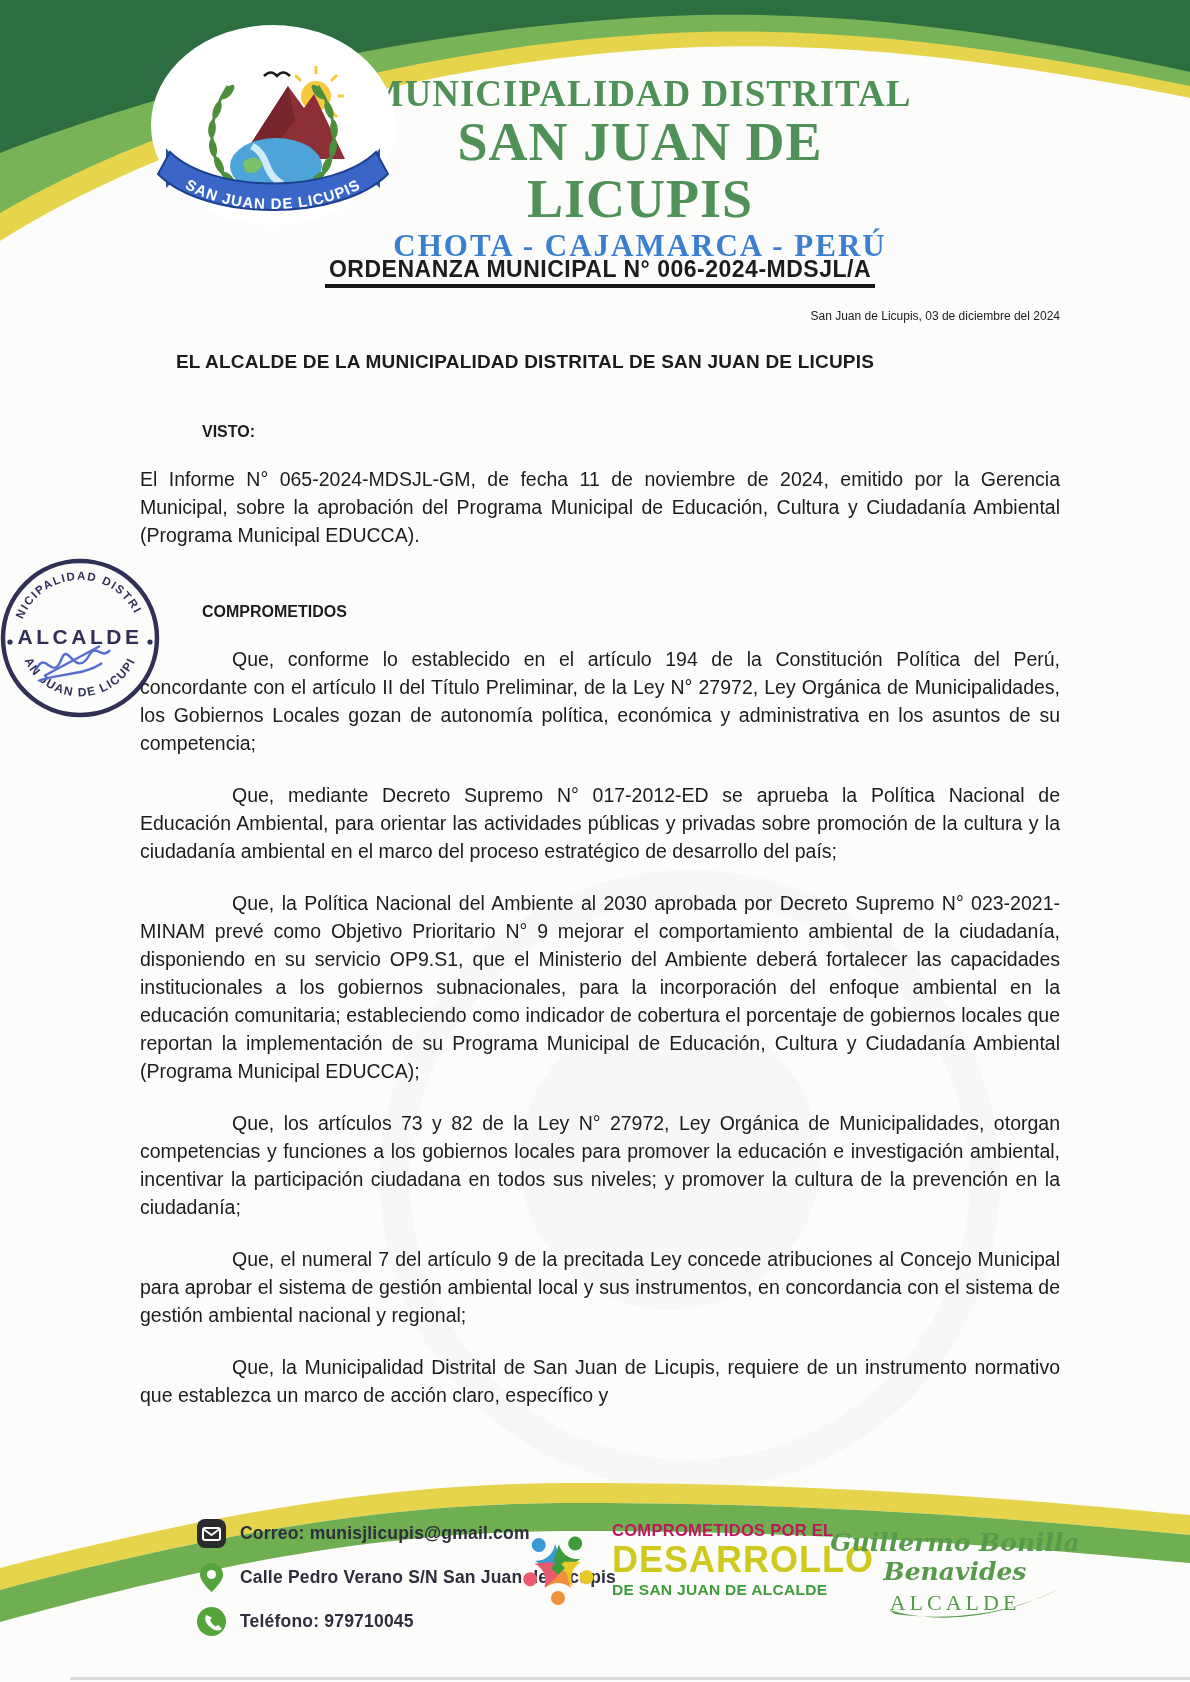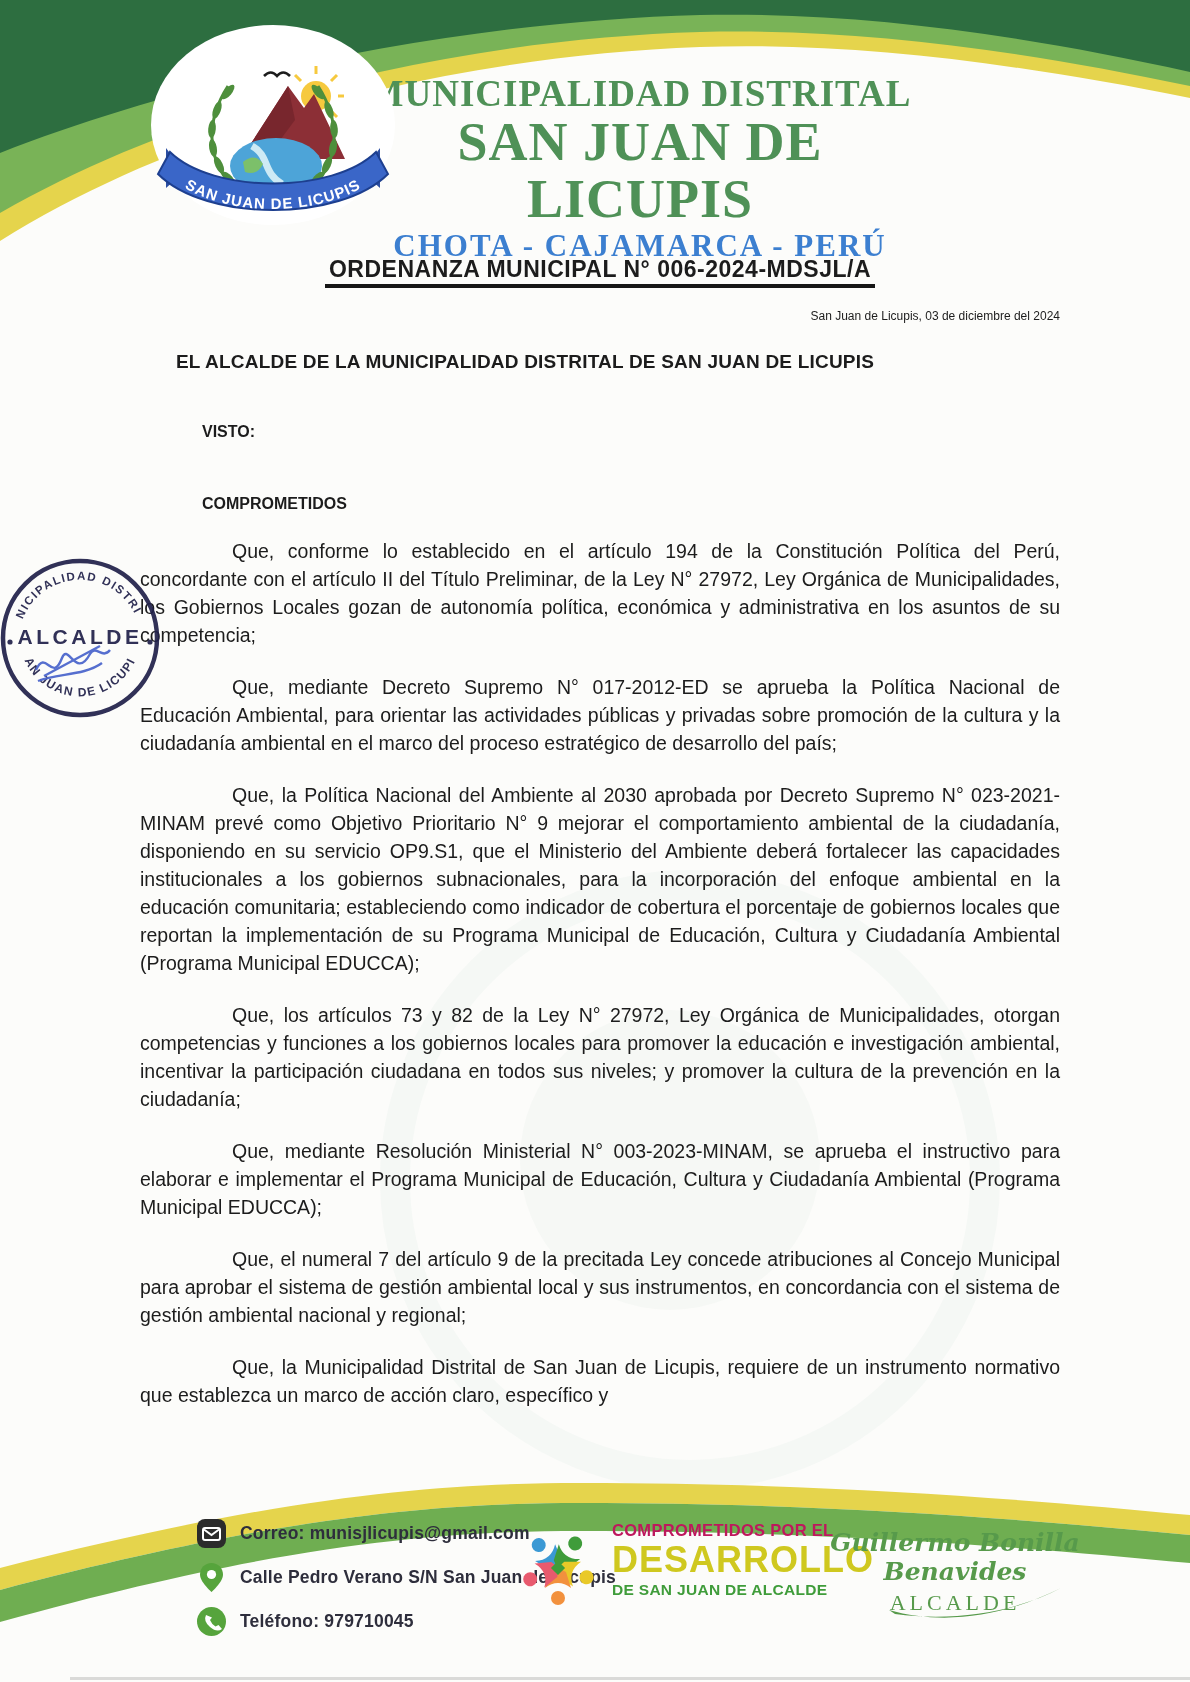--- a/index.html
+++ b/index.html
@@ -141,28 +141,28 @@
   </div>
 
   <div class="content">
     <h1 class="doc-title">
       <span>ORDENANZA MUNICIPAL N° 006-2024-MDSJL/A</span>
     </h1>
     <div class="date-line">San Juan de Licupis, 03 de diciembre del 2024</div>
     <div class="issuer-line">EL ALCALDE DE LA MUNICIPALIDAD DISTRITAL DE SAN JUAN DE LICUPIS</div>
 
     <div class="sect-heading">VISTO:</div>
+    <p class="para">El Informe N° 065-2024-MDSJL-GM, de fecha 11 de noviembre de 2024, emitido por la Gerencia Municipal, sobre la aprobación del Programa Municipal de Educación, Cultura y Ciudadanía Ambiental (Programa Municipal EDUCCA).</p>
 
     <div class="sect-heading considerando">COMPROMETIDOS</div>
 
     <p class="para first-indent">Que, conforme lo establecido en el artículo 194 de la Constitución Política del Perú, concordante con el artículo II del Título Preliminar, de la Ley N° 27972, Ley Orgánica de Municipalidades, los Gobiernos Locales gozan de autonomía política, económica y administrativa en los asuntos de su competencia;</p>
     <p class="para first-indent">Que, mediante Decreto Supremo N° 017-2012-ED se aprueba la Política Nacional de Educación Ambiental, para orientar las actividades públicas y privadas sobre promoción de la cultura y la ciudadanía ambiental en el marco del proceso estratégico de desarrollo del país;</p>
     <p class="para first-indent">Que, la Política Nacional del Ambiente al 2030 aprobada por Decreto Supremo N° 023-2021-MINAM prevé como Objetivo Prioritario N° 9 mejorar el comportamiento ambiental de la ciudadanía, disponiendo en su servicio OP9.S1, que el Ministerio del Ambiente deberá fortalecer las capacidades institucionales a los gobiernos subnacionales, para la incorporación del enfoque ambiental en la educación comunitaria; estableciendo como indicador de cobertura el porcentaje de gobiernos locales que reportan la implementación de su Programa Municipal de Educación, Cultura y Ciudadanía Ambiental (Programa Municipal EDUCCA);</p>
     <p class="para first-indent">Que, los artículos 73 y 82 de la Ley N° 27972, Ley Orgánica de Municipalidades, otorgan competencias y funciones a los gobiernos locales para promover la educación e investigación ambiental, incentivar la participación ciudadana en todos sus niveles; y promover la cultura de la prevención en la ciudadanía;</p>
-    <p class="para first-indent">Que, mediante Resolución Ministerial N° 003-2023-MINAM, se aprueba el instructivo para elaborar e implementar el Programa Municipal de Educación, Cultura y Ciudadanía Ambiental (Programa Municipal EDUCCA);</p>
     <p class="para first-indent">Que, el numeral 7 del artículo 9 de la precitada Ley concede atribuciones al Concejo Municipal para aprobar el sistema de gestión ambiental local y sus instrumentos, en concordancia con el sistema de gestión ambiental nacional y regional;</p>
     <p class="para first-indent">Que, la Municipalidad Distrital de San Juan de Licupis, requiere de un instrumento normativo que establezca un marco de acción claro, específico y</p>
   </div>
 
   <div class="stamp-wrap">
     <svg width="172" height="182" viewBox="0 0 172 182">
       <circle cx="84" cy="90" r="77" fill="none" stroke="#20204a" stroke-width="4.5"></circle>
       <path id="stampTop" d="M27.6,69.5 A61,61 0 0 1 140.4,69.5" fill="none"></path>
       <path id="stampBottom" d="M27.6,110.5 A61,61 0 0 0 140.4,110.5" fill="none"></path>
       <text font-size="11.5" font-weight="bold" fill="#20204a" letter-spacing="1.6" font-family="Liberation Sans, sans-serif">

